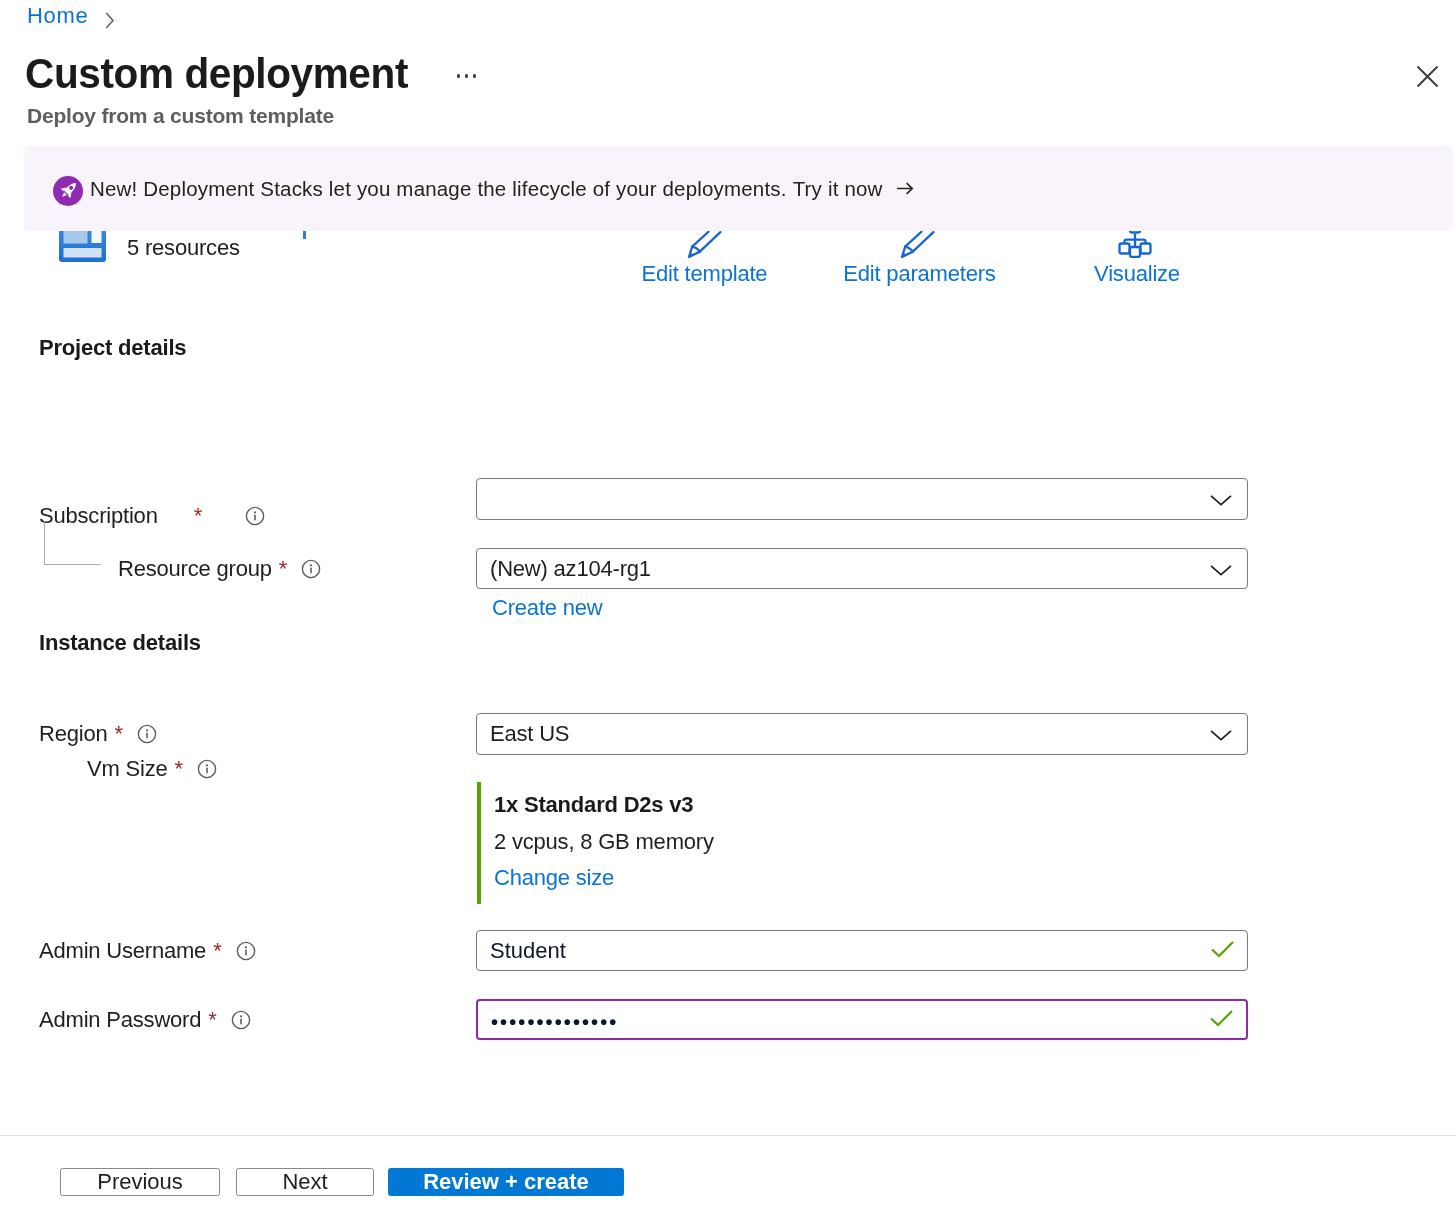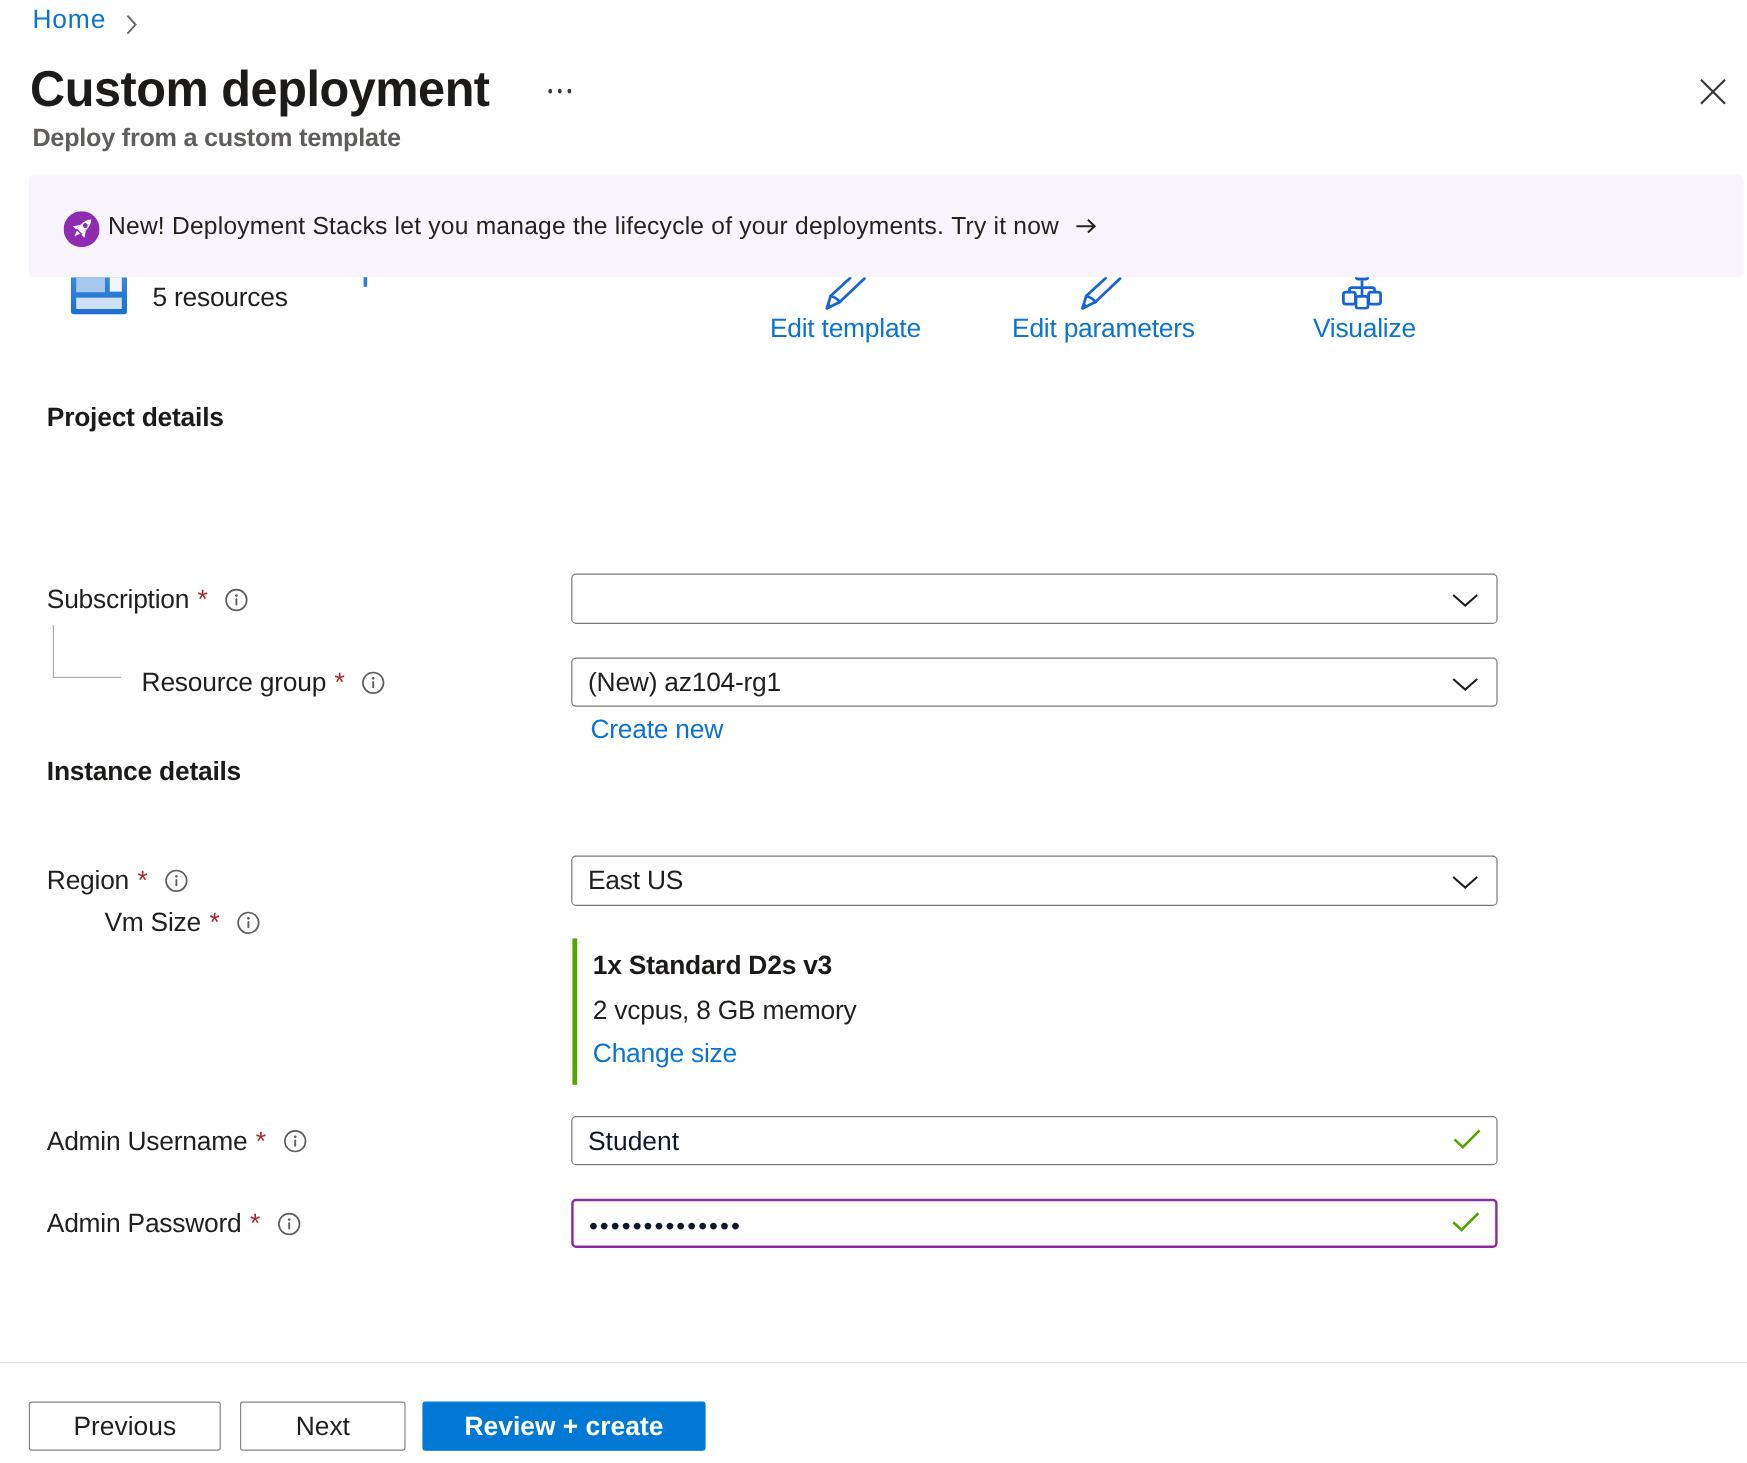--- a/index.html
+++ b/index.html
@@ -44,21 +44,21 @@
   .sec-heading { font-size:22px; font-weight:700; color:#1b1a19; }
   .h-project { left:39px; top:335px; }
   .h-instance { left:39px; top:630px; }
   .desc { left:39px; top:381px; font-size:22px; line-height:31.8px; color:#24231f; }
   .desc span { display:block; }
 
   
   .field-label { position:absolute; display:flex; align-items:center; font-size:22px; color:#201f1e; white-space:nowrap; }
   .req-star { color:var(--red); margin-left:7px; }
   .info-icon { margin-left:14px; display:inline-flex; }
-  .lbl-subscription { left:39px; top:479px; height:41px; }
+  .lbl-subscription { left:39px; top:495px; height:41px;gap:29px; }
   .lbl-resource-group { left:118px; top:548px; height:41px;justify-content:center; }
   .lbl-region { left:39px; top:713px; height:42px; }
   .lbl-vmsize { left:39px; top:755px; height:28px;margin-left:48px; }
   .lbl-username { left:39px; top:931px; height:40px; }
   .lbl-password { left:39px; top:1000px; height:40px; }
 
   .connector-v { left:44px; top:521px; width:1.3px; height:44px; background:#aeacaa; }
   .connector-h { left:44px; top:564px; width:57px; height:1.3px; background:#aeacaa; }
 
   .dropdown {
@@ -89,23 +89,23 @@
     width:100%; height:100%; border:none; outline:none; background:transparent;
     font-family:inherit; font-size:22px; color:#0f172a; padding:0 40px 0 13px;
   }
   .tf-username { top:930px; height:41px; }
   .tf-password { top:999px; height:41px; border:2px solid var(--purple); }
   .tf-password input { letter-spacing:2.1px; font-size:20px; font-weight:700; padding-top:5px; }
   .valid-check { position:absolute; right:12px; top:50%; transform:translateY(-50%); }
 
   
   .footer-divider { left:0; top:1135px; width:1456px; height:1px; background:#e4e2e0; }
-  .btn { position:absolute; top:1168px; height:41px; border-radius:2.5px; font-size:22px;
+  .btn { position:absolute; top:1168px; height:28px; border-radius:2.5px; font-size:22px;
          display:flex; align-items:center; justify-content:center; cursor:pointer;
-         font-family:inherit; }
+         font-family:inherit;margin-left:36px; }
   .btn.secondary { background:#fff; border:1px solid #8a8886; color:#201f1e; }
   .btn.primary { background:var(--accent); border:1px solid var(--accent); color:#fff; font-weight:700; }
   .btn-previous { left:24px; width:160px; }
   .btn-next { left:200px; width:138px; }
   .btn-review { left:352px; width:236px; }
 </style>
 </head>
 <body>
 
 <div class="canvas">

